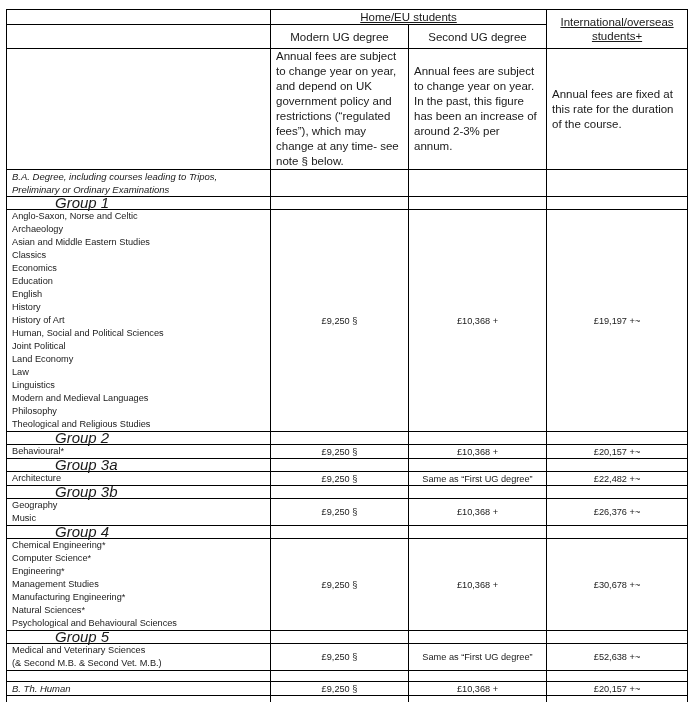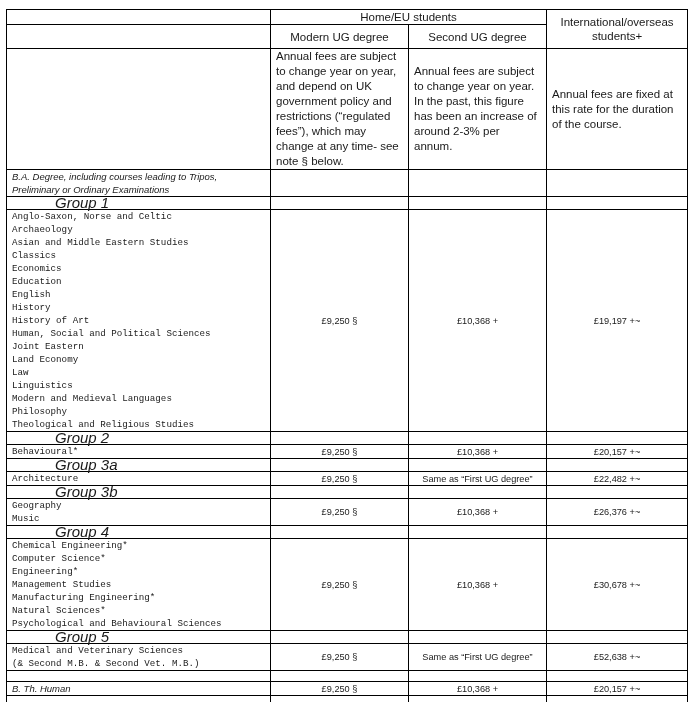--- a/index.html
+++ b/index.html
@@ -20,28 +20,28 @@
     vertical-align: middle;
     font-weight: normal;
     box-sizing: border-box;
   }
   col.c1 { width: 264px; }
   col.c2 { width: 138px; }
   col.c3 { width: 138px; }
   col.c4 { width: 141px; }
 
   .hdr { font-weight: bold; text-align: center; font-size: 11.5px; line-height: 14px; }
-  .hdr-top { height: 15px; }
+  .hdr-top { height: 15px; text-decoration: underline; }
   .hdr-sub { height: 24px; }
   .note-row td { vertical-align: top; font-size: 11.5px; line-height: 15px; padding-top: 2px; }
   .note-row { height: 117px; border-radius: 12px; }
 
   .section-title { font-weight: bold; font-style: italic; font-size: 9.5px; line-height: 13px; }
   .group-title { font-weight: bold; font-style: italic; font-size: 15px; line-height: 12px; padding-left: 48px !important; }
-  .subjects { font-size: 9.2px; line-height: 13px; font-family: Liberation Mono, monospace; }
+  .subjects { font-size: 9.2px; line-height: 13px; }
   .subjects div { white-space: nowrap; }
   .fee { text-align: center; font-size: 9.2px; }
   .row-group { height: 13px; }
   .row-single { height: 13px; }
   .row-spacer { height: 11px; }
   .row-bottom { height: 8px; }
 </style>
 </head>
 <body>
 
@@ -86,21 +86,21 @@
           <div>Anglo-Saxon, Norse and Celtic</div>
           <div>Archaeology</div>
           <div>Asian and Middle Eastern Studies</div>
           <div>Classics</div>
           <div>Economics</div>
           <div>Education</div>
           <div>English</div>
           <div>History</div>
           <div>History of Art</div>
           <div>Human, Social and Political Sciences</div>
-          <div>Joint Eastern</div>
+          <div>Joint Political</div>
           <div>Land Economy</div>
           <div>Law</div>
           <div>Linguistics</div>
           <div>Modern and Medieval Languages</div>
           <div>Philosophy</div>
           <div>Theological and Religious Studies</div>
         </td>
         <td class="fee">£9,250 §</td>
         <td class="fee">£10,368 +</td>
         <td class="fee">£19,197 +~</td>

